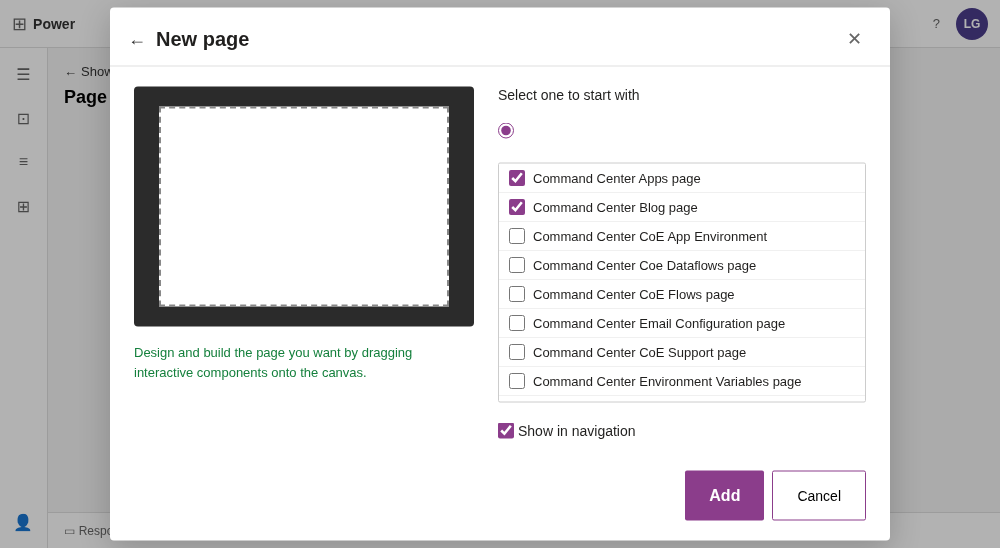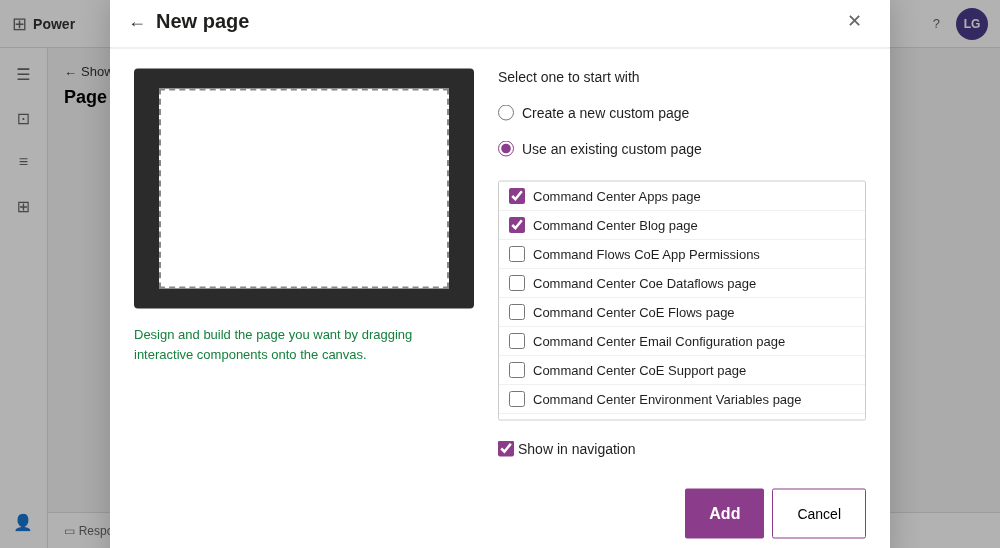--- a/index.html
+++ b/index.html
@@ -358,43 +358,38 @@
     <div class="preview-panel">
       <div class="preview-canvas">
         <div class="preview-inner"></div>
       </div>
       <p class="preview-description">Design and build the page you want by dragging interactive components onto the canvas.</p>
     </div>
 
     <div class="config-panel">
       <div class="select-label">Select one to start with</div>
 
-      <label class="radio-option">
-        <input type="radio" class="radio-input" name="page-type" style="">
-        <span class="radio-label">Create a new custom page</span>
-      </label>
 
       <label class="radio-option">
         <input type="radio" class="radio-input" name="page-type" checked="" style="">
-        <span class="radio-label">Use an existing custom page</span>
       </label>
 
       <div class="checkbox-list-container">
 
       <label class="checkbox-item">
             <input type="checkbox" class="checkbox-input" checked="" style="">
             <span class="checkbox-label">Command Center Apps page</span>
           </label>
           <label class="checkbox-item">
             <input type="checkbox" class="checkbox-input" checked="" style="">
             <span class="checkbox-label">Command Center Blog page</span>
           </label>
           <label class="checkbox-item">
             <input type="checkbox" class="checkbox-input" style="">
-            <span class="checkbox-label">Command Flows CoE App Permissions</span>
+            <span class="checkbox-label">Command Center CoE App Environment</span>
           </label>
           <label class="checkbox-item">
             <input type="checkbox" class="checkbox-input" style="">
             <span class="checkbox-label">Command Center Coe Dataflows page</span>
           </label>
           <label class="checkbox-item">
             <input type="checkbox" class="checkbox-input" style="">
             <span class="checkbox-label">Command Center CoE Flows page</span>
           </label>
           <label class="checkbox-item">

